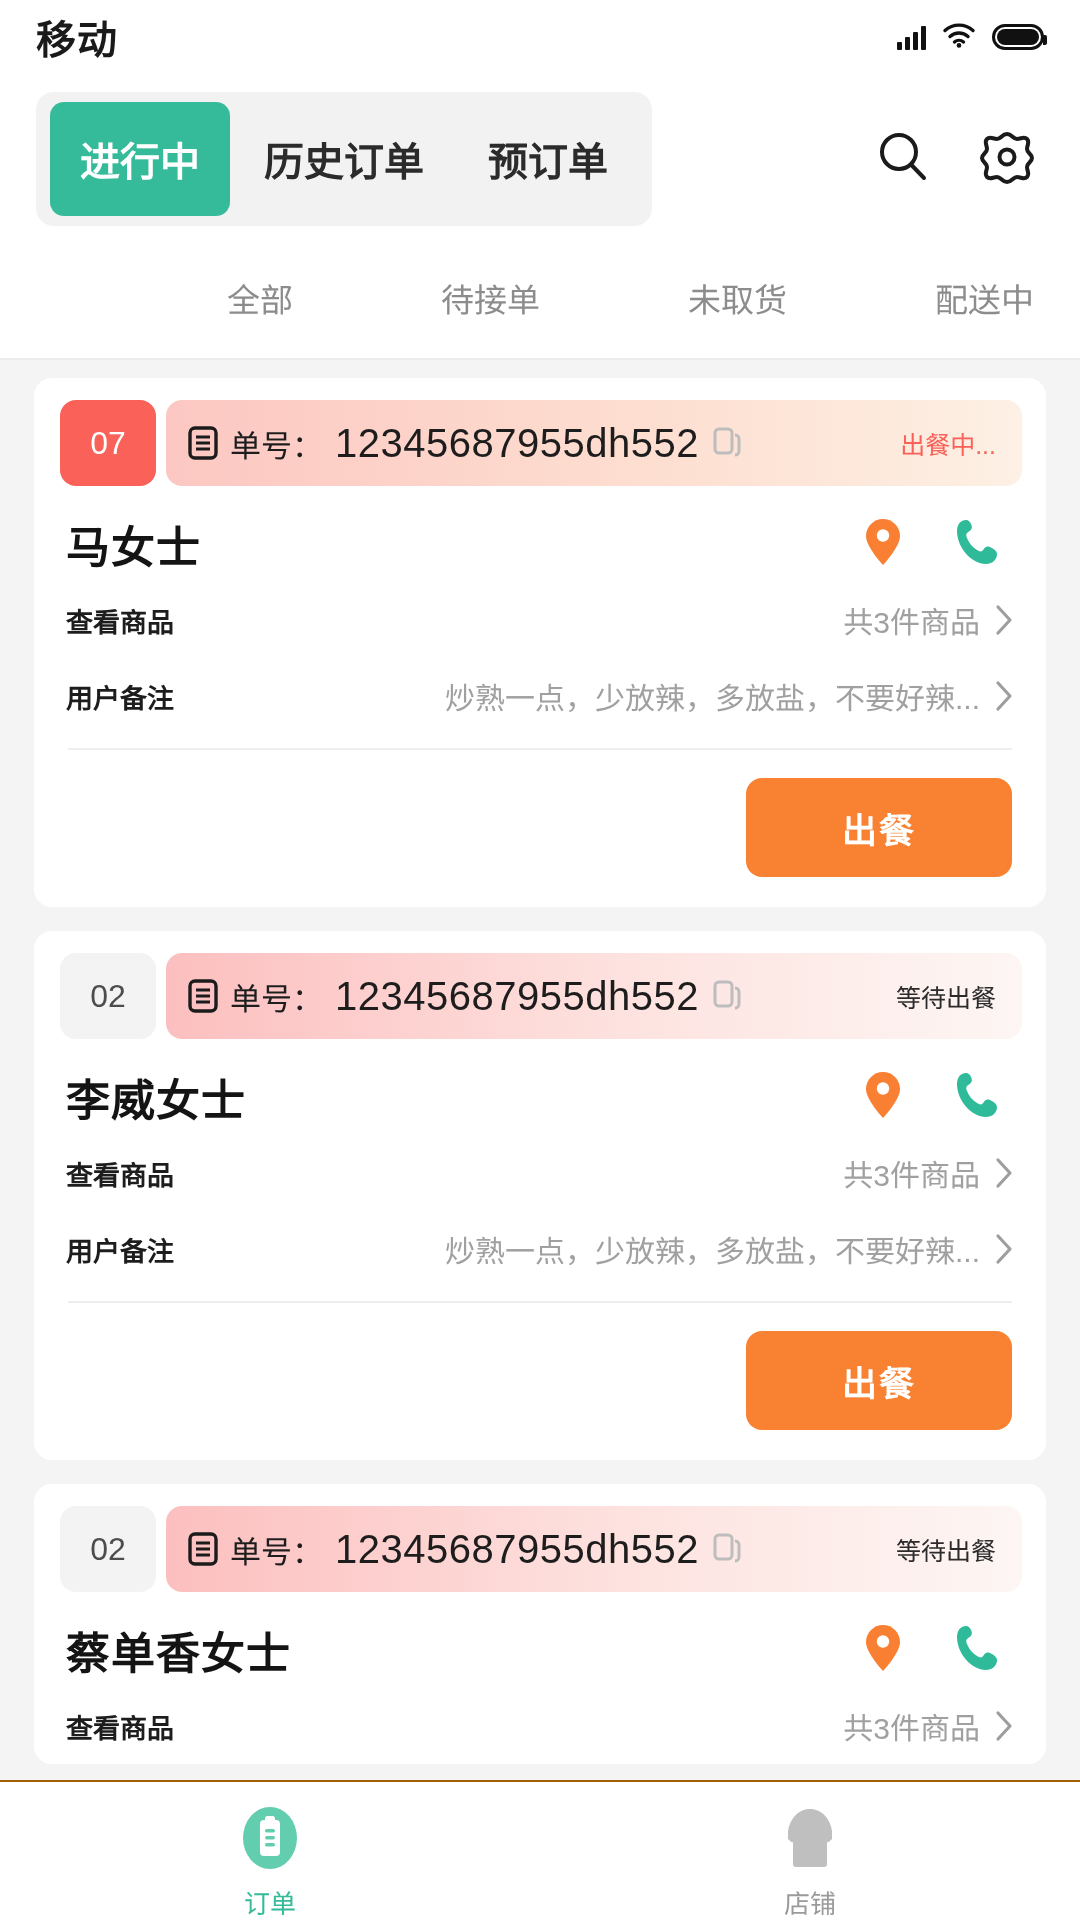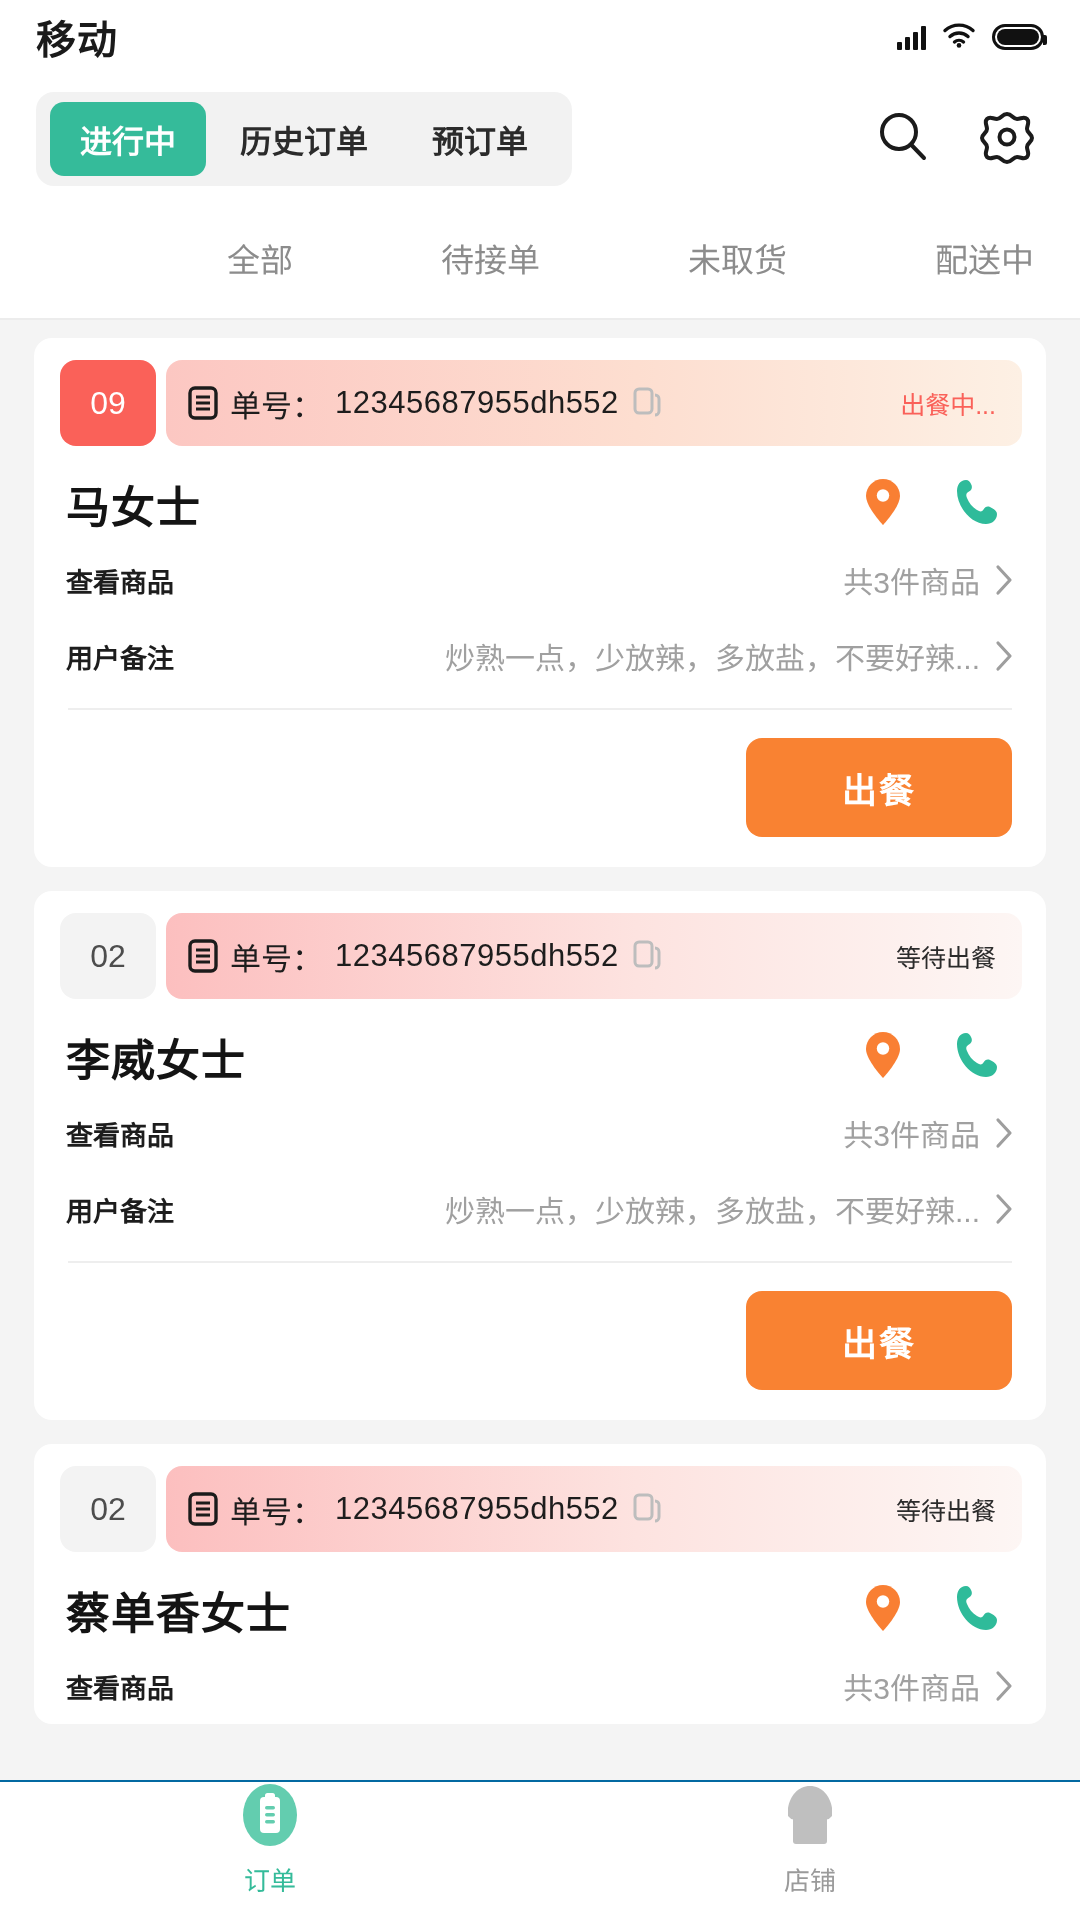--- a/index.html
+++ b/index.html
@@ -55,23 +55,23 @@
     display: flex; align-items: center;
     flex: 0 0 auto;
   }
   .segment {
     background: #f2f2f2;
     border-radius: 18px;
     padding: 10px 14px;
     display: flex; align-items: center; gap: 4px;
   }
   .seg-item {
-    font-size: 32px;
+    font-size: 40px;
     color: #2b2b2b;
-    padding: 14px 30px;
+    padding: 28px 30px;
     border-radius: 14px;
     white-space: nowrap;
     font-weight: bold;
   }
   .seg-item.active {
     background: #35bb9a;
     color: #ffffff;
   }
   .topbar-icons {
     margin-left: auto;
@@ -152,21 +152,21 @@
     min-width: 0;
   }
   .head-strip.urgent { background: linear-gradient(90deg, #fcc7c2 0%, #fdded0 55%, #fdf0e4 100%); }
   .head-strip.normal { background: linear-gradient(90deg, #fcbfbf 0%, #fde3e0 55%, #fdf6f4 100%); }
 
   .doc-icon { flex: 0 0 auto; display:flex; align-items:center; }
   .order-label {
     font-size: 31px; color: #1d1d1d; white-space: nowrap;
   }
   .order-no {
-    font-size: 31px; color: #1d1d1d; white-space: nowrap;
+    font-size: 40px; color: #1d1d1d; white-space: nowrap;
     letter-spacing: .5px;
   }
   .copy-icon { flex: 0 0 auto; display:flex; align-items:center; margin-left: 2px; }
   .head-status {
     margin-left: auto;
     font-size: 25px; white-space: nowrap; padding-left: 20px;
   }
   .head-status.urgent { color: #fa6159; }
   .head-status.normal { color: #2b2b2b; }
 
@@ -208,22 +208,22 @@
     border-radius: 16px;
     padding: 24px 96px;
     letter-spacing: 2px;
   }
 
   
   .bottom-nav {
     position: absolute; left: 0; bottom: 0;
     width: 1080px; height: 140px;
     background: #ffffff;
-    border-top: 2px solid #0369a1;
-    display: flex; align-items: flex-start;
+    border-top: 2px solid #a16207;
+    display: flex; align-items: flex-end;
   }
   .nav-item {
     flex: 1 1 0;
     display: flex; flex-direction: column; align-items: center; gap: 8px;
   }
   .nav-label { font-size: 26px; color: #9a9a9a; }
   .nav-item.active .nav-label { color: #35bb9a; }
 </style>
 </head>
 <body>
@@ -289,21 +289,21 @@
     </div>
     <div class="subtab">
       <span class="lbl">配送中</span>
     </div>
   </div>
 
   <div class="list">
 
     <div class="card">
       <div class="card-head">
-        <div class="seq urgent">09</div>
+        <div class="seq urgent">07</div>
         <div class="head-strip urgent">
           <span class="doc-icon">
             <svg width="30" height="34" viewBox="0 0 30 34">
               <rect x="2" y="2" width="26" height="30" rx="5" stroke="#1b1b1b" stroke-width="3.4" fill="none"></rect>
               <line x1="8" y1="11" x2="22" y2="11" stroke="#1b1b1b" stroke-width="3"></line>
               <line x1="8" y1="17" x2="22" y2="17" stroke="#1b1b1b" stroke-width="3"></line>
               <line x1="8" y1="23" x2="22" y2="23" stroke="#1b1b1b" stroke-width="3"></line>
             </svg>
           </span>
           <span class="order-label">单号：</span>

